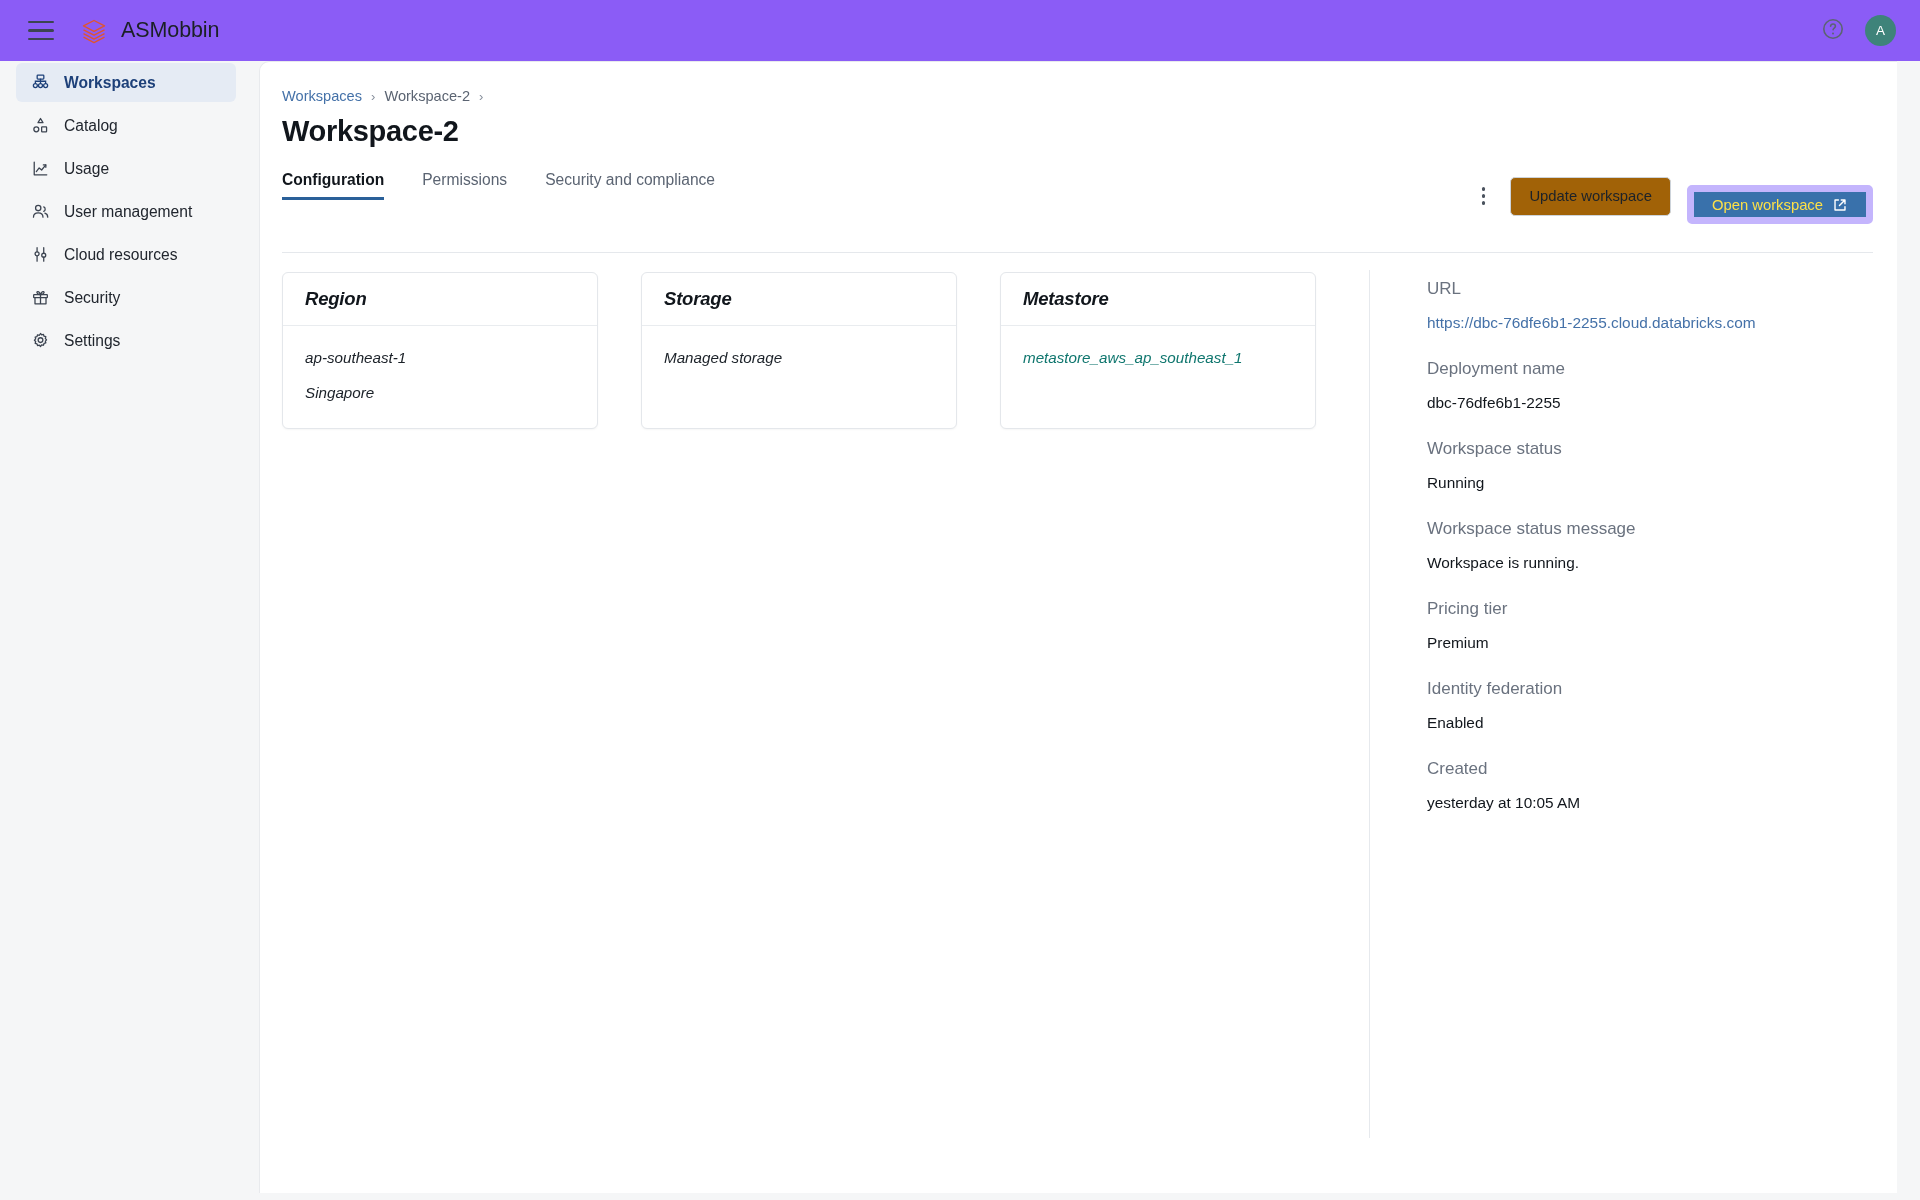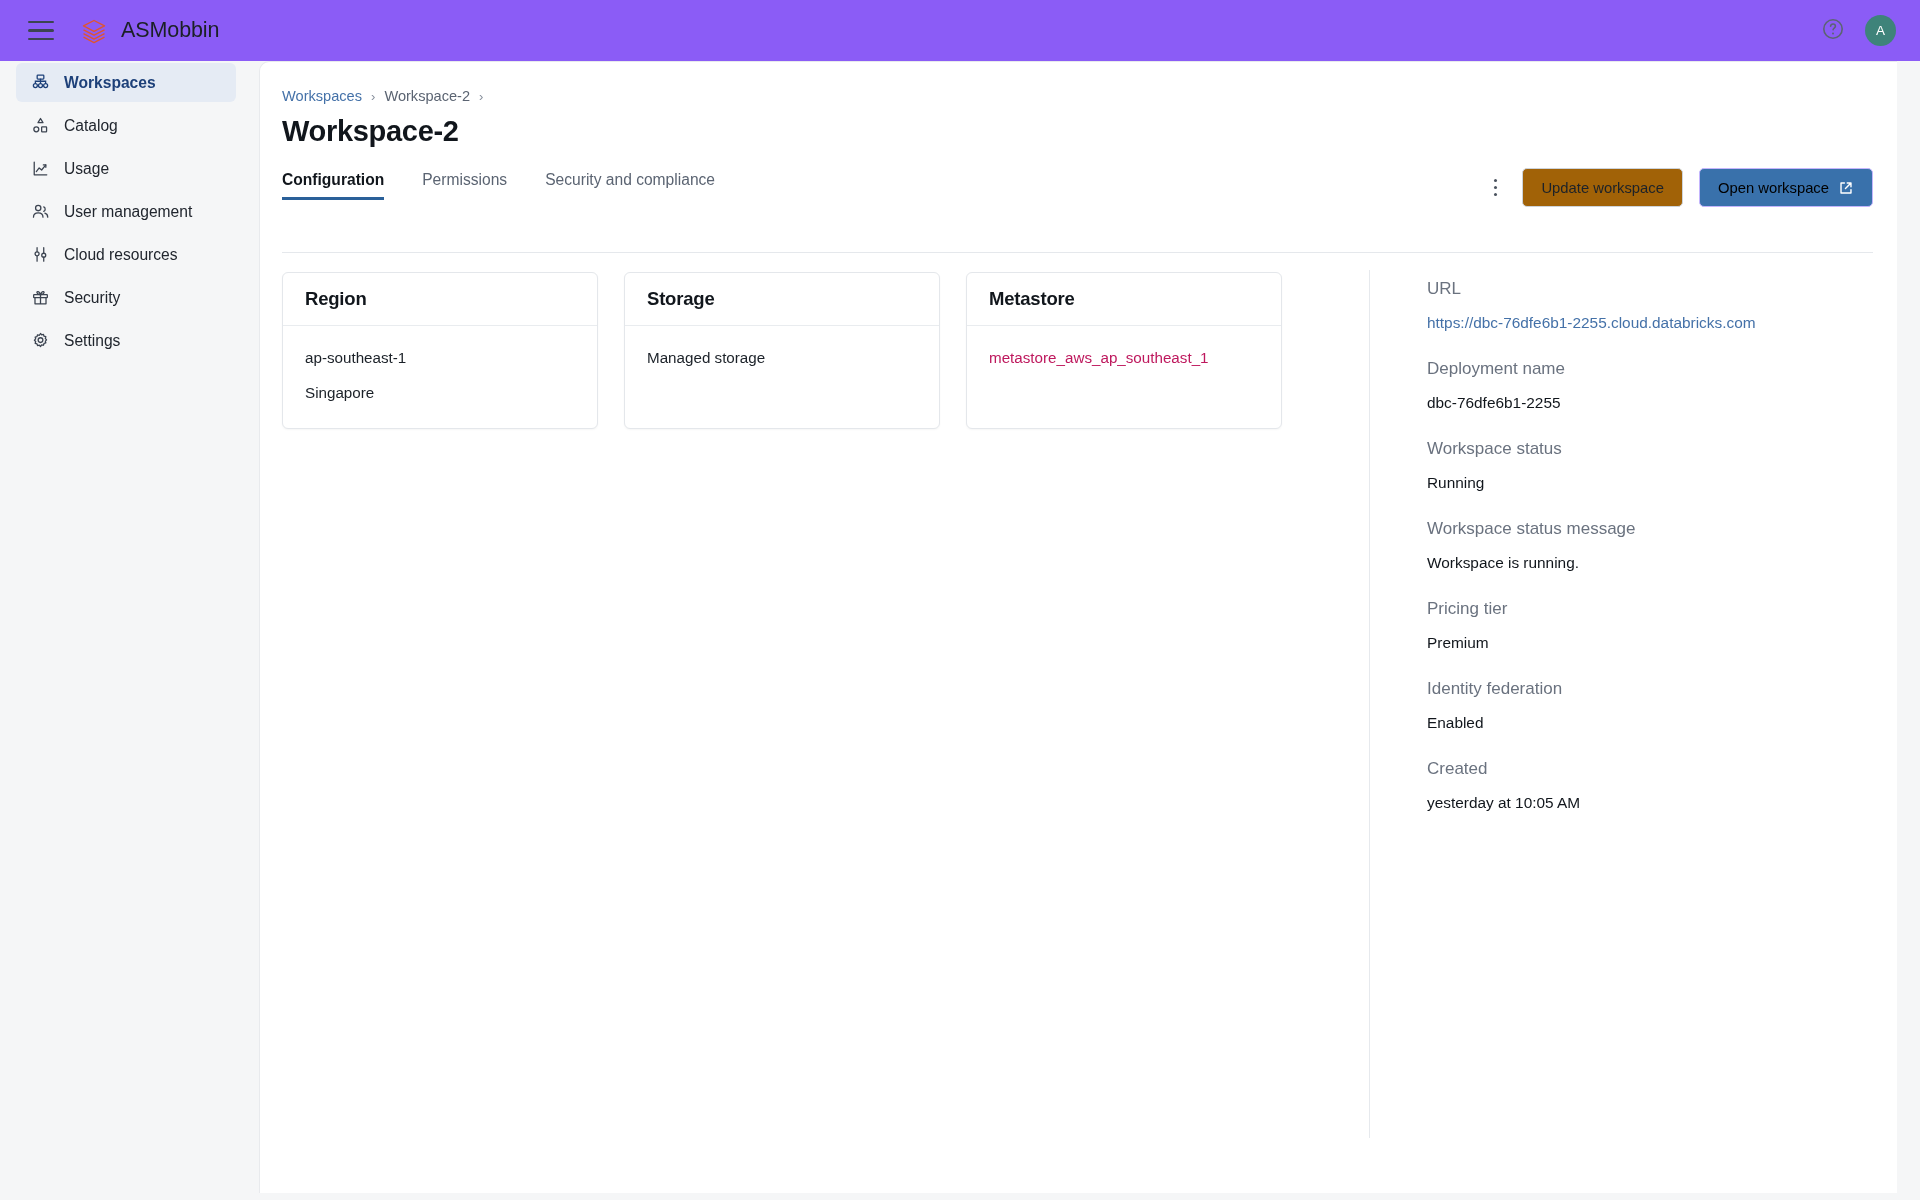--- a/index.html
+++ b/index.html
@@ -98,21 +98,21 @@
     cursor: pointer;
   }
   .kebab i { width: 3.6px; height: 3.6px; border-radius: 50%; background: #4a525e; display: block; }
   .btn {
     height: 39px; padding: 0 18px;
     display: flex; align-items: center; justify-content: center; gap: 9px;
     font-size: 14.8px; border-radius: 5px; cursor: pointer;
     white-space: nowrap;
   }
   .btn-secondary { background: #a16207; border: 1px solid #cdd3da; color: #1c2229; }
-  .btn-primary { background: #3971ab; color: #000000; border: 1px solid #c4b5fd; }
+  .btn-primary { background: #3971ab; color: #fde047; border: 7px solid #c4b5fd; margin-top: 17px; }
   .btn-primary svg { display:block; }
 
   
   .tabs {
     margin: 23px 0 0 22px;
     display: flex; align-items: flex-end; gap: 38px;
     position: relative;
   }
   .tab {
     padding-bottom: 11px;
@@ -123,42 +123,42 @@
     position: absolute; left: 22px; right: 24px; top: 190px;
     height: 1px; background: #e5e8ec;
   }
 
   
   .body-split {
     position: absolute; top: 191px; left: 0; right: 0; bottom: 0;
     display: flex;
   }
   .left-pane { width: 1109px; padding: 19px 0 0 22px; }
-  .cards-row { display: flex; gap: 26px; }
+  .cards-row { display: flex; gap: 43px; font-style: italic; }
   .card {
     width: 316px;
     background: #ffffff;
     border: 1px solid #e4e7eb;
     border-radius: 6px;
     box-shadow: 0 1px 2px rgba(18,24,32,0.04);
     overflow: hidden;
   }
   .card-head {
     height: 53px; display: flex; align-items: center;
     padding: 0 22px;
     border-bottom: 1px solid #e9ecef;
     font-size: 18.5px; font-weight: 700; color: #11161c; letter-spacing: -0.2px;
   }
   .card-body {
     padding: 24px 22px 28px 22px;
     min-height: 100px;
   }
   .card-line { font-size: 15.2px; color: #1b2128; line-height: 1; margin-bottom: 20px; }
   .card-line:last-child { margin-bottom: 0; }
-  .card-line.link { color: #be185d; cursor: pointer; }
+  .card-line.link { color: #0f766e; cursor: pointer; }
 
   .right-pane {
     flex: 1;
     border-left: 1px solid #e6e9ed;
     margin: 17px 0 55px 0;
     padding: 9px 0 0 57px;
   }
   .field { margin-bottom: 27px; }
   .field:last-child { margin-bottom: 16px; }
   .field-label { font-size: 17px; color: #6a727f; margin-bottom: 15px; }

